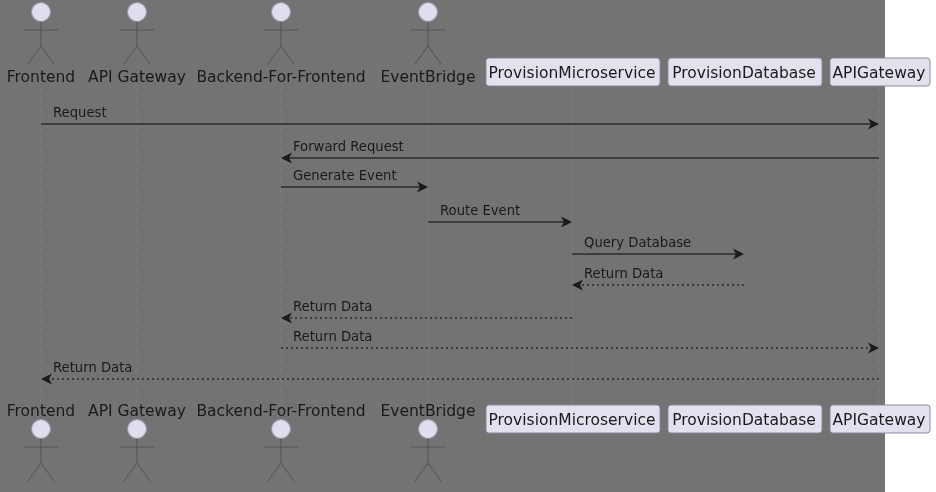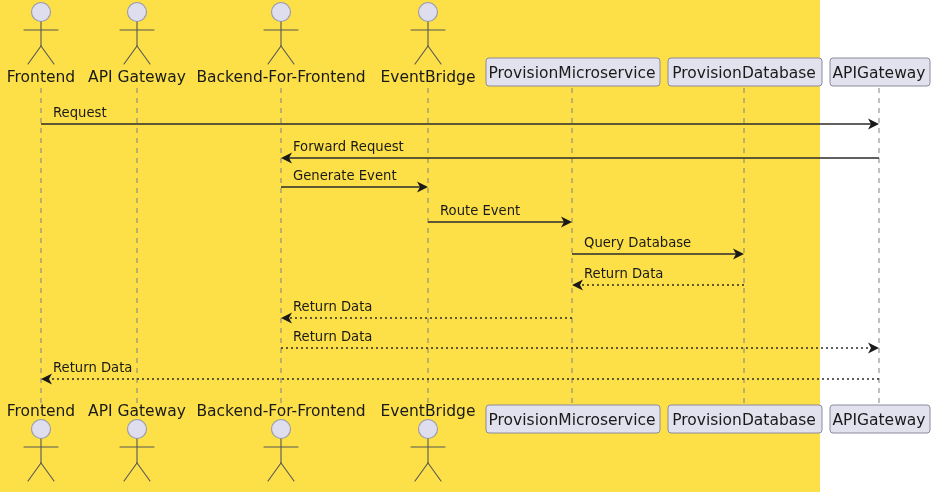--- a/index.html
+++ b/index.html
@@ -8,23 +8,23 @@
     background: #ffffff;
   }
   body {
     font-family: "DejaVu Sans", sans-serif;
     width: 936px;
     height: 492px;
     overflow: hidden;
   }
   #diagram-root {
     position: relative;
-    width: 820px;
+    width: 885px;
     height: 492px;
-    background: #fde047;
+    background: #737373;
   }
   svg.seq-canvas {
     position: absolute;
     left: 0;
     top: 0;
     width: 936px;
     height: 492px;
     display: block;
   }
   .lifeline {

